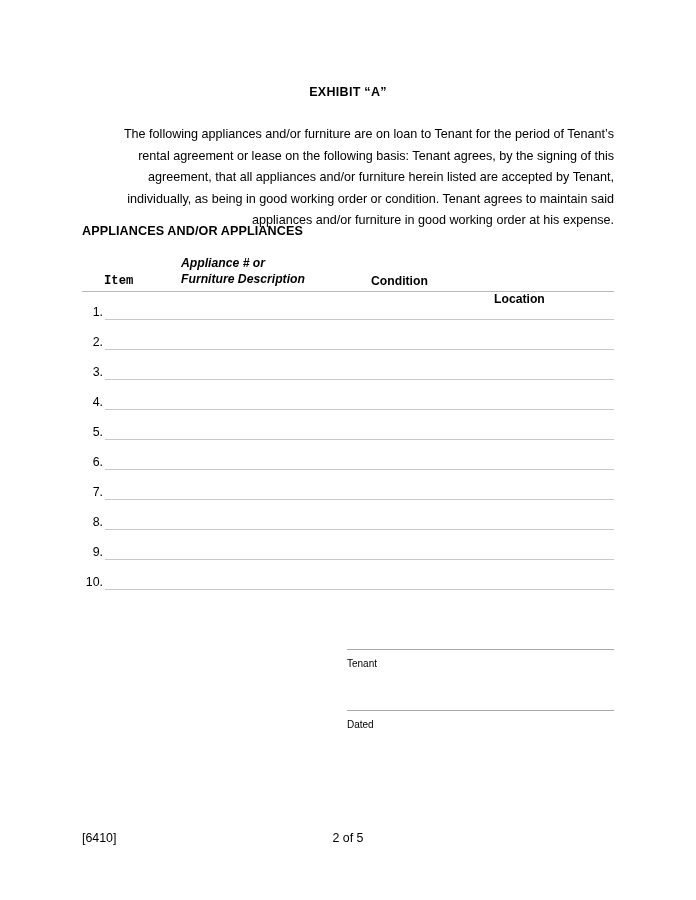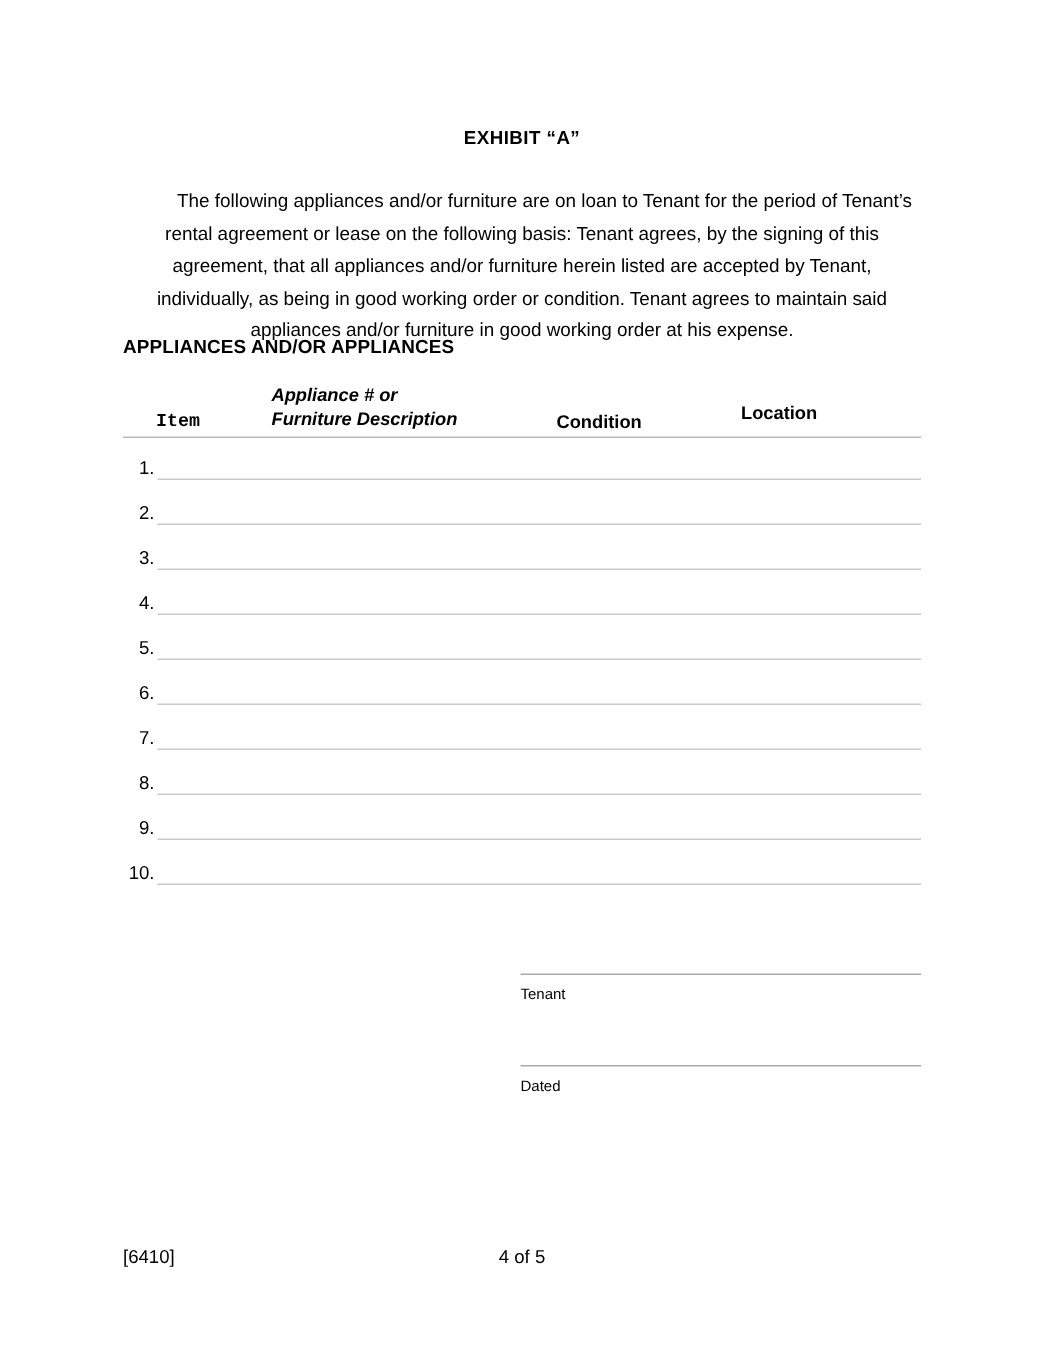--- a/index.html
+++ b/index.html
@@ -39,21 +39,21 @@
 
   
   .intro {
     position: absolute;
     left: 82px;
     top: 124px;
     width: 532px;
     font-size: 12.6px;
     line-height: 21.5px;
     text-indent: 30px;
-    text-align: center;
+    text-align: right;
   }
 
   
   .section-heading {
     position: absolute;
     left: 82px;
     top: 224px;
     font-size: 12.6px;
     font-weight: bold;
     letter-spacing: 0.1px;
@@ -71,21 +71,21 @@
   }
   .th {
     position: absolute;
     white-space: nowrap;
     line-height: 16px;
   }
   .th-item      { left: 22px;  top: 18px; font-family: Liberation Mono, monospace; }
   .th-desc      { left: 99px;  top: 0px; font-style: italic;  }
   .th-desc .l2  { display: block; }
   .th-condition { left: 289px; top: 18px; }
-  .th-location  { left: 412px; top: 12px; }
+  .th-location  { left: 412px; top: 36px; }
 
   .head-rule {
     position: absolute;
     left: 82px;
     top: 291px;
     width: 532px;
     height: 0;
     border-top: 1px solid #b9b9b9;
   }
 
@@ -248,16 +248,16 @@
       <div class="sig-label">Tenant</div>
     </div>
     <div class="sig-field sig-dated">
       <div class="sig-line"></div>
       <div class="sig-label">Dated</div>
     </div>
   </div>
 
   <div class="footer">
     <div class="footer-code">[6410]</div>
-    <div class="footer-page">4 of 5</div>
+    <div class="footer-page">2 of 5</div>
   </div>
 
 </div>
 
 </body></html>

